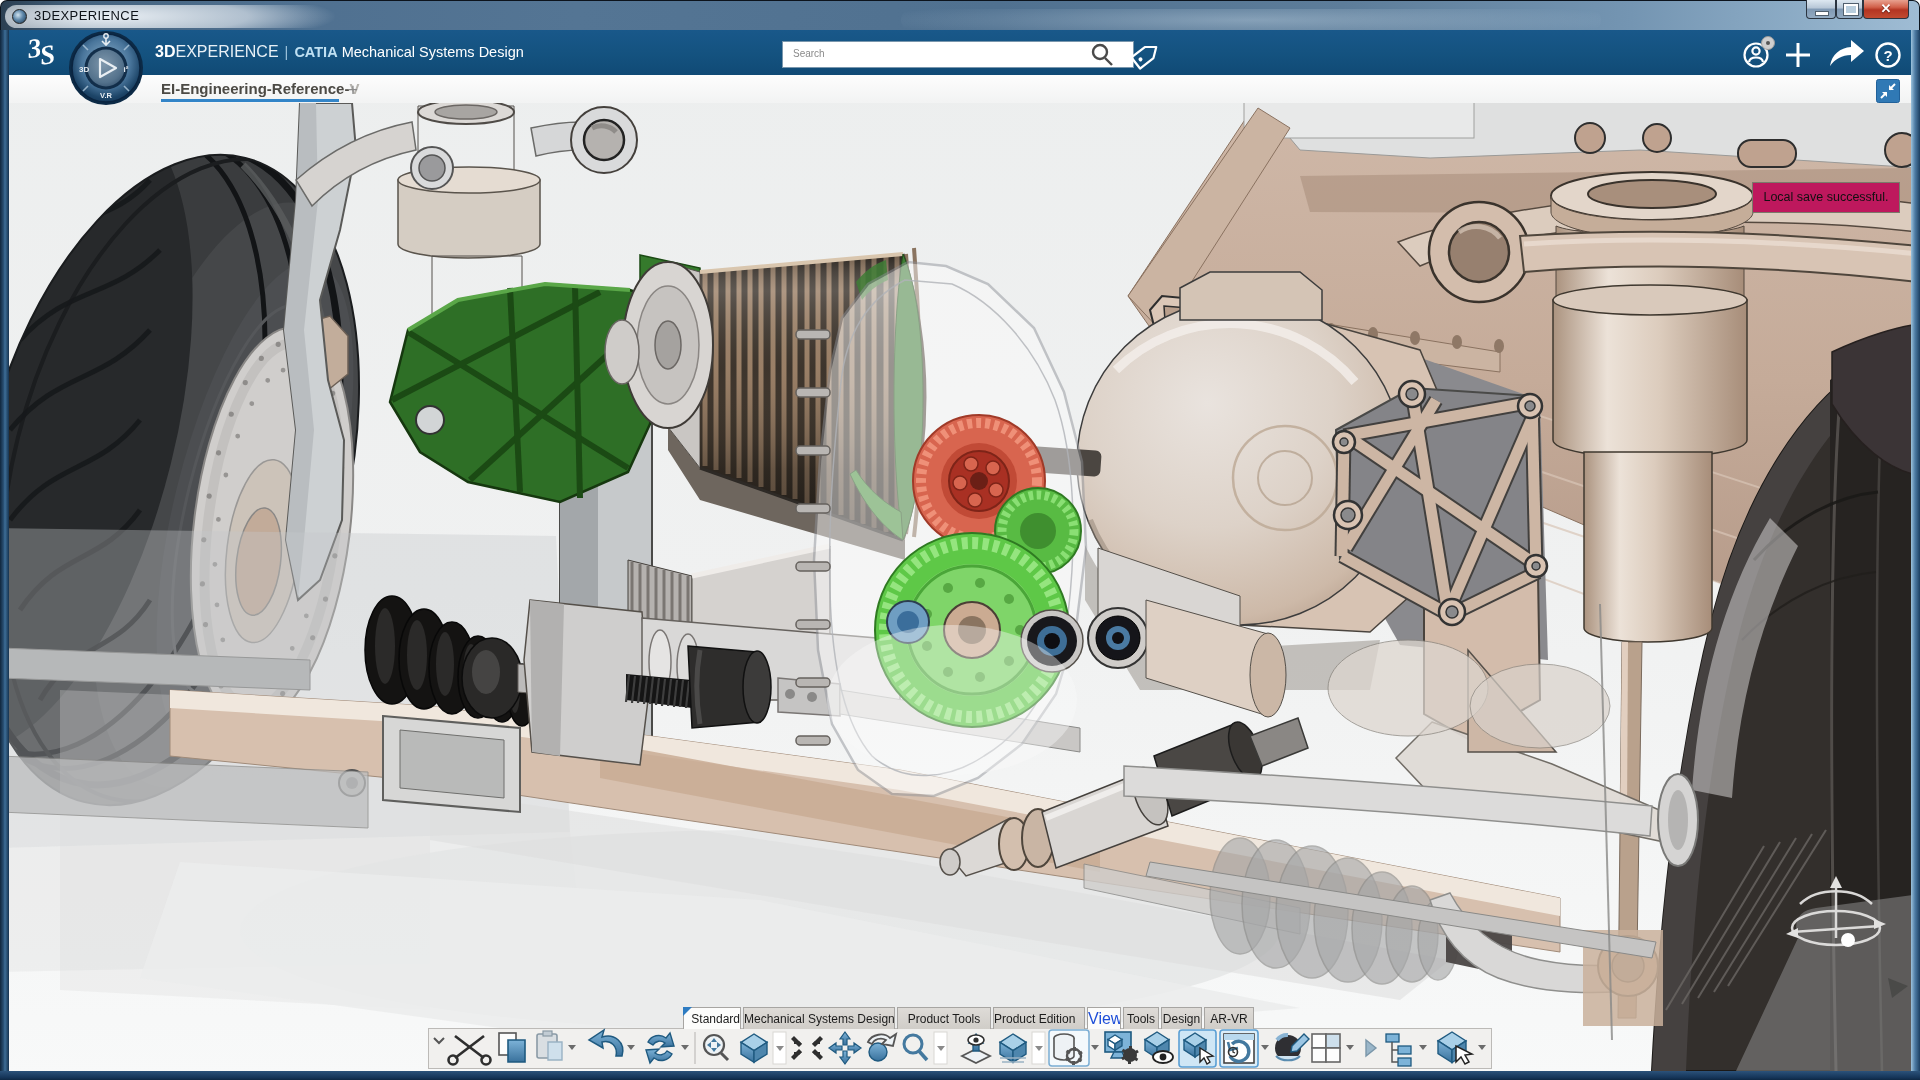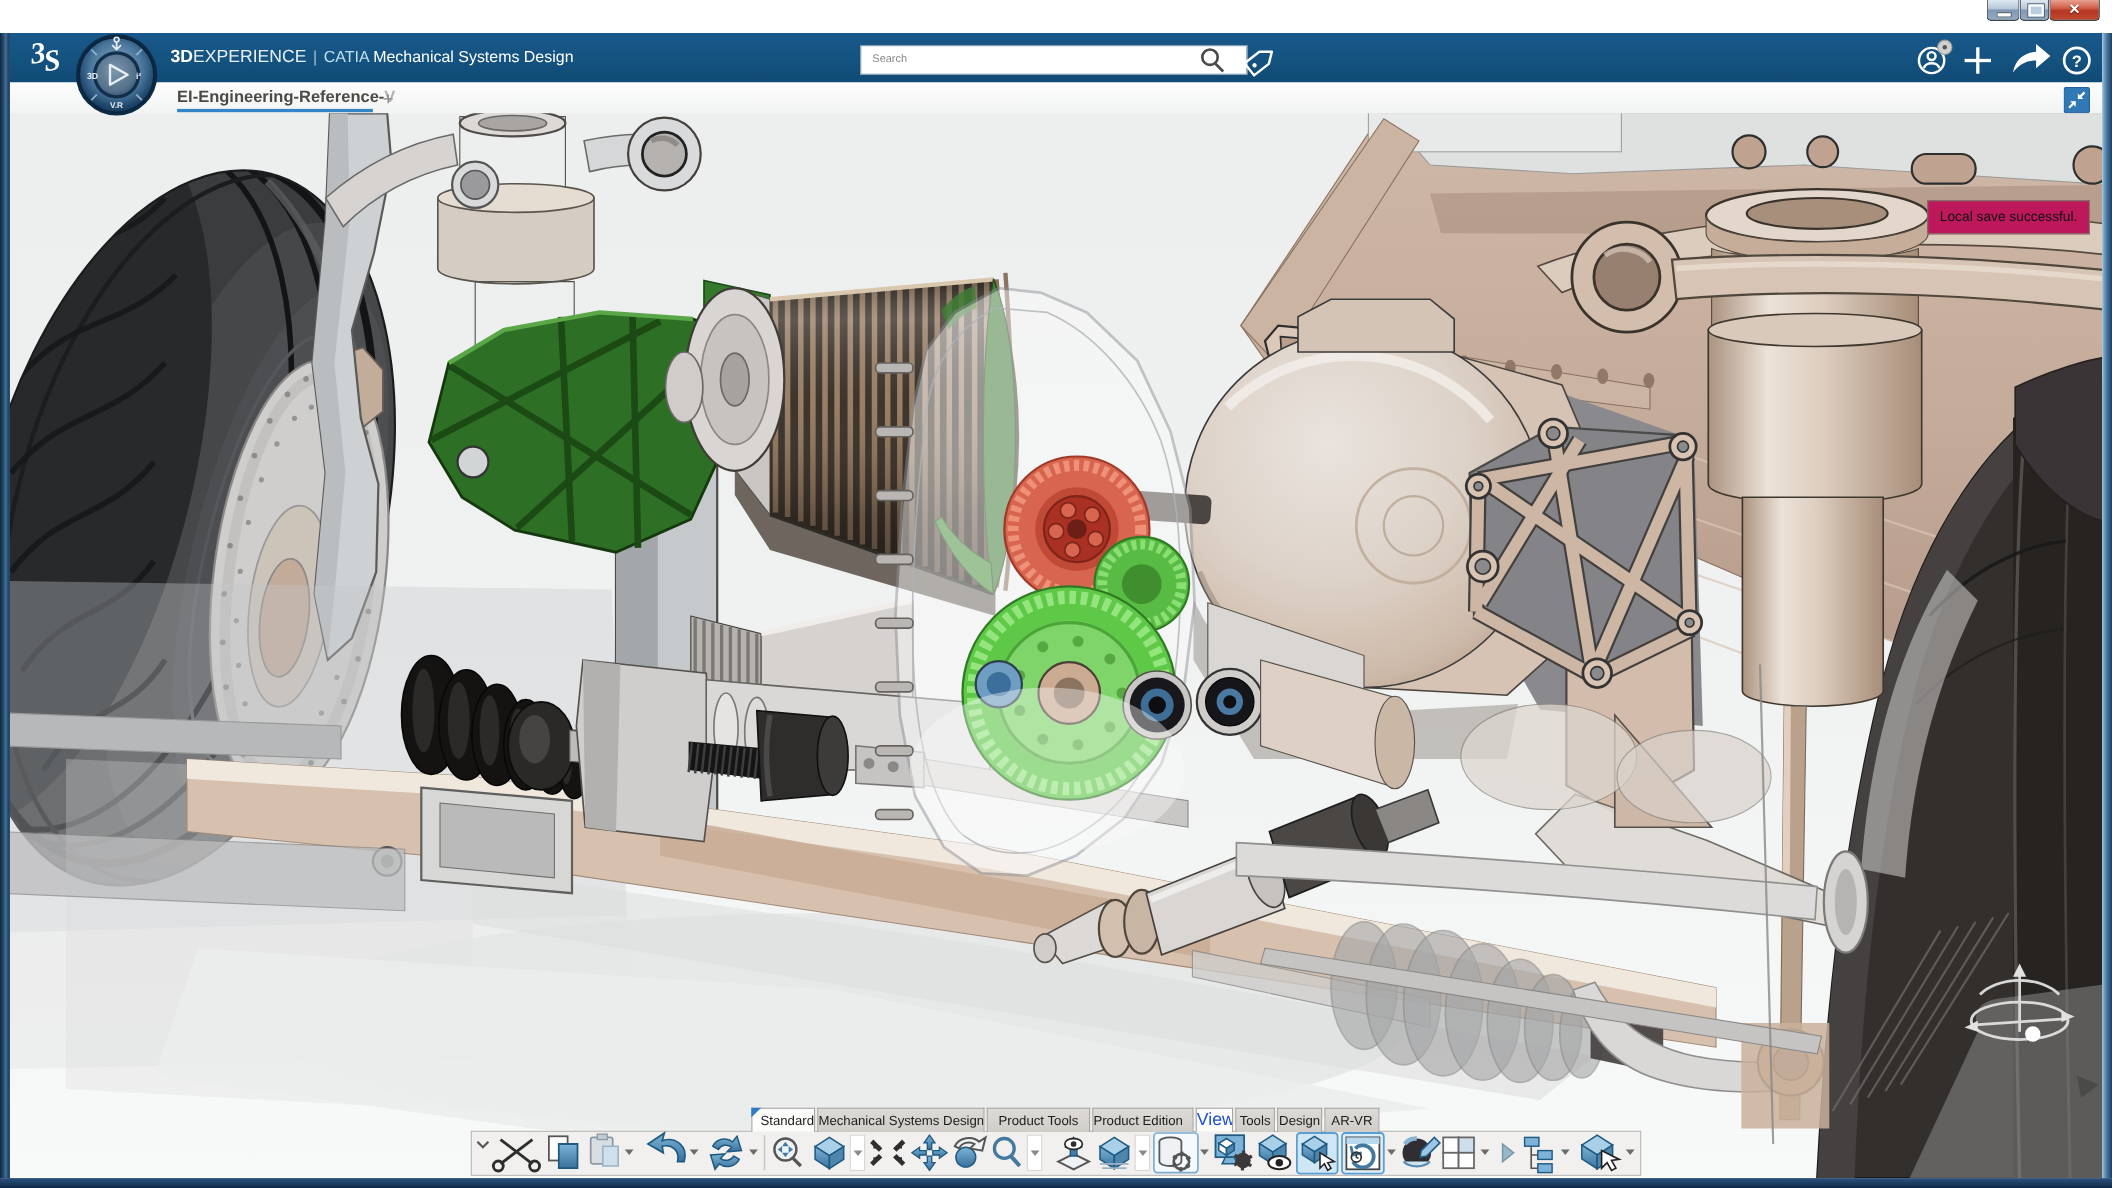--- a/index.html
+++ b/index.html
@@ -19,41 +19,47 @@
 #btnmin::after{content:"";position:absolute;left:8px;top:11px;width:12px;height:3px;background:#fff;border:1px solid #51606e}
 #btnmax::after{content:"";position:absolute;left:7px;top:4px;width:10px;height:7px;background:#b9cede;border:2px solid #fff;box-shadow:0 0 0 1px #51606e}
 #btncls::after{content:"✕";position:absolute;left:0;right:0;top:1px;text-align:center;color:#fff;font-size:13px;font-weight:bold;text-shadow:0 1px 1px #5a1208}
 
 #appbar{position:absolute;left:9px;top:30px;width:1902px;height:45px;background:linear-gradient(#19588a 0%,#14527f 55%,#104a75 100%)}
 #brand{position:absolute;left:146px;top:13px;font-size:16px;color:#fff;letter-spacing:0}
 #brand .rest{font-size:14.5px}
 #brand b{font-weight:700}
 #brand .exp{color:#e8f0f6;font-weight:300}
 #brand .sep{color:#9dc3dc;font-weight:300;padding:0 6px}
-#brand .catia{color:#bfe0f2;font-weight:400}
+#brand .catia{color:#bfe0f2;font-weight:700}
 #searchbox{position:absolute;left:773px;top:11px;width:352px;height:27px;background:#fff;border:1px solid #7a97ad}
 #searchbox .ph{position:absolute;left:10px;top:6px;font-size:10px;color:#8a8a8a}
 
 #tabstrip{position:absolute;left:9px;top:75px;width:1902px;height:28px;background:linear-gradient(#fdfdfd,#f2f3f3)}
 #doctab{position:absolute;left:152px;top:5px;font-size:15px;font-weight:bold;color:#4c4a45}
 #doctab .fade{color:#b5b3ae}
 #docunderline{position:absolute;left:152px;top:24px;width:178px;height:3px;background:#3385c8}
 #plus{position:absolute;left:339px;top:5px;font-size:17px;color:#8a8a8a}
 
 #bleft{position:absolute;left:0;top:30px;width:9px;height:1041px;background:linear-gradient(90deg,#10263c,#2a5175 40%,#3e6e97 55%,#16334f)}
 #bright{position:absolute;left:1911px;top:30px;width:9px;height:1041px;background:linear-gradient(90deg,#9dc3dd,#4d7ba3 45%,#1c3f61)}
 #bbottom{position:absolute;left:0;top:1071px;width:1920px;height:9px;background:linear-gradient(#2c527a,#16365a 70%,#0e2844)}
 
 #viewport{position:absolute;left:9px;top:103px;width:1902px;height:968px;background:#f1f2f2;overflow:hidden}
 #scene{position:absolute;left:-9px;top:-103px;width:1920px;height:1080px}
 
 #tooltip{position:absolute;left:1743px;top:79px;width:148px;height:31px;background:#be185d;border:1px solid #7a7a6a;font-size:12.5px;color:#111;text-align:center;line-height:29px}
 </style></head>
 <body>
 <div id="win">
+  <div id="titlebar">
+      <div class="glow"></div>
+      <div class="cloud"></div>
+    <div id="titleicon"></div>
+    <div id="titletext">3DEXPERIENCE</div>
+  </div>
   <div class="winbtn" id="btnmin"></div>
   <div class="winbtn" id="btnmax"></div>
   <div class="winbtn" id="btncls"></div>
   <div id="appbar">
     <div id="brand"><b>3D</b><span class="exp">EXPERIENCE</span><span class="rest"><span class="sep">|</span><span class="catia">CATIA</span> <span style="font-weight:300">Mechanical Systems Design</span></span></div>
     <div id="searchbox">
         <span class="ph">Search</span>
       </div>
   </div>
   <div id="tabstrip">

